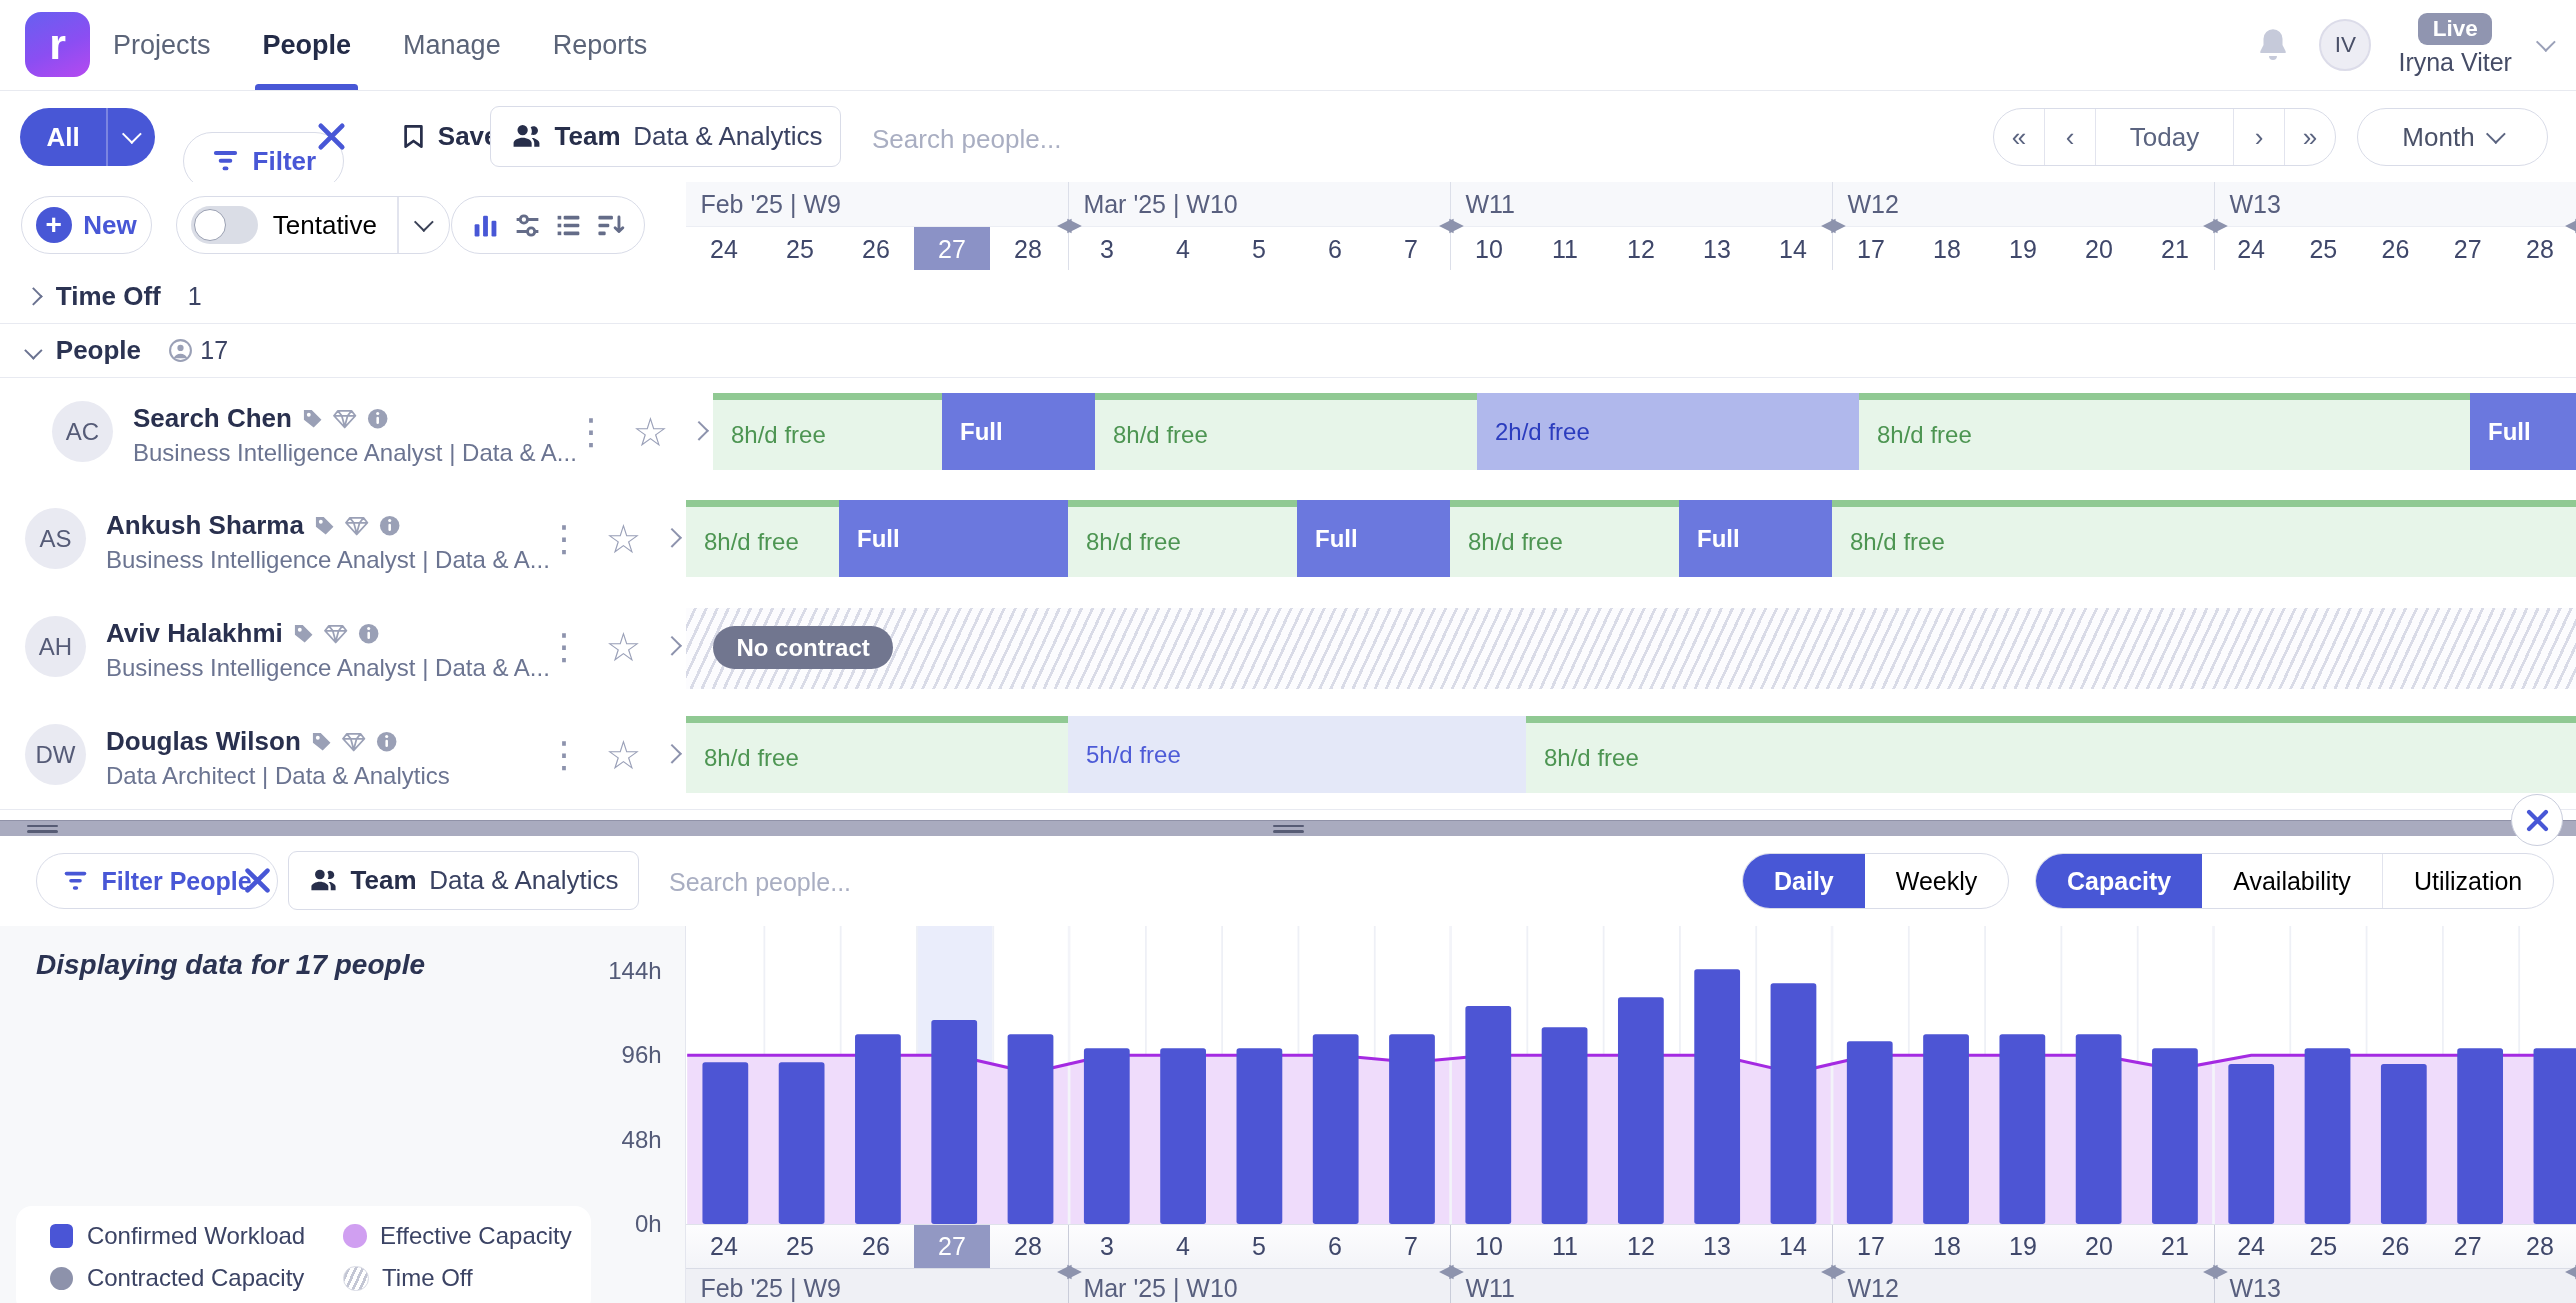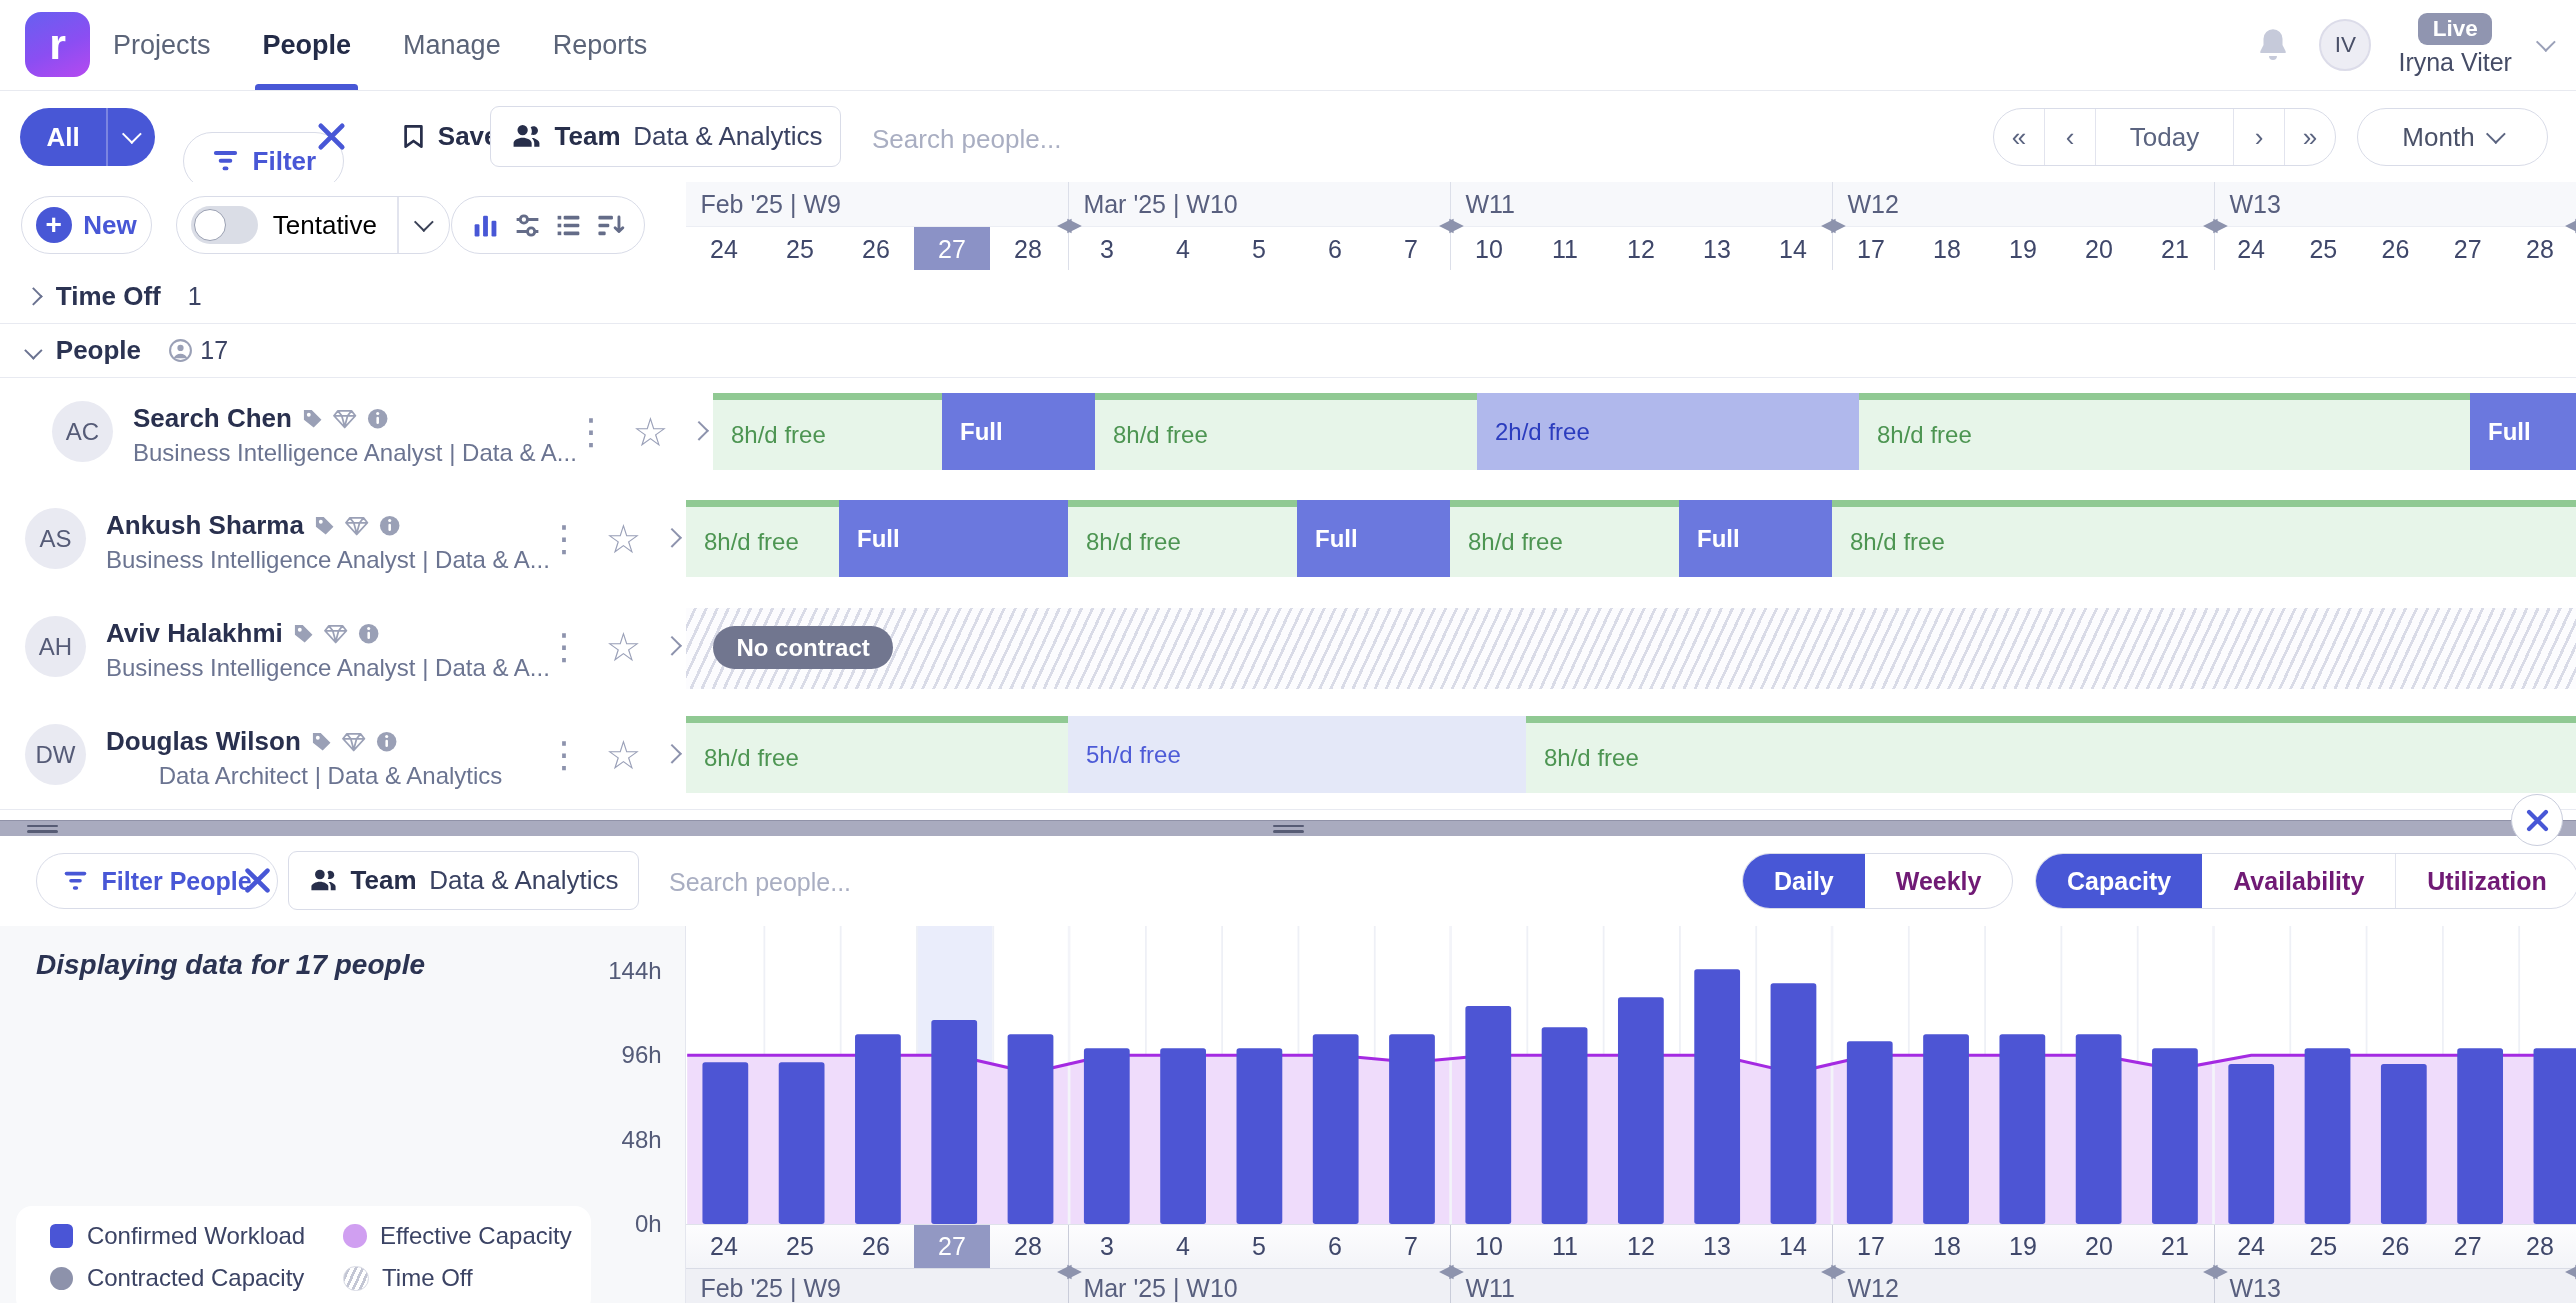--- a/index.html
+++ b/index.html
@@ -116,22 +116,22 @@
   .close-btn{position:absolute;left:2511px;top:794px;width:52px;height:52px;border-radius:50%;background:#fff;
              border:1.8px solid #c9cddc;display:flex;align-items:center;justify-content:center;z-index:6;box-sizing:border-box;cursor:pointer;}
   
   .btoolbar{position:absolute;top:836px;left:0;right:0;height:90px;background:#fff;}
   .fp-btn{position:absolute;left:36px;top:17px;height:56px;padding:0 25px;gap:12.6px;color:#4857d6;font-size:25px;font-weight:600;cursor:pointer;}
   .b-x{position:absolute;left:243px;top:30px;}
   .chip-bottom{position:absolute;left:288px;top:15.3px;height:59px;width:351px;}
   .search-bottom{position:absolute;left:667px;top:18px;width:386px;height:54px;font-size:25px;}
   .seg-group{position:absolute;top:17px;height:56px;display:flex;border-radius:29px;overflow:hidden;
              border:1.8px solid #d9dce8;background:#fff;box-sizing:border-box;}
-  .seg-item{display:flex;align-items:center;justify-content:center;font-size:25px;color:#701a75;
-            padding:0 31px;border-right:1.8px solid #e2e4ee;cursor:pointer;white-space:nowrap;font-weight:bold;}
+  .seg-item{display:flex;align-items:center;justify-content:center;font-size:25px;color:#000000;
+            padding:0 31px;border-right:1.8px solid #e2e4ee;cursor:pointer;white-space:nowrap;}
   .seg-item:last-child{border-right:none;}
   .seg-item.active{background:#4857d6;color:#fff;font-weight:600;border-right:none;}
   .grp-granularity{left:1742px;}
   .grp-metric{left:2035px;}
   
   .chart-left{position:absolute;left:0;top:926px;width:686px;height:378px;background:#f7f8fa;
               border-right:1.8px solid #e4e6ee;box-sizing:border-box;}
   .chart-title{position:absolute;left:36px;top:23.4px;font-size:28px;font-weight:700;color:#2b3352;font-style:italic;}
   .ylabel{position:absolute;right:23.4px;font-size:24px;color:#545b78;transform:translateY(-50%);}
   .legend{position:absolute;left:16px;top:280px;width:575px;height:108px;background:#fff;border-radius:16px;
@@ -497,21 +497,21 @@
         <div class="p-actions">
           <span class="kebab">⋮</span>
           <span class="star">☆</span>
           <span class="row-chev"><span class="chev right"></span></span>
         </div>
         <div class="lane">
           <div class="hatch-bg"></div>
           <div class="no-contract">No contract</div>
         </div>
       </div>
-      <div class="person-row" style="top: 701px; text-align: center;">
+      <div class="person-row" style="top: 701px;">
         <div class="p-avatar">DW</div>
         <div class="p-name-line">
           <span class="p-name">Douglas Wilson</span>
           <span class="p-ic">
             <svg viewBox="0 0 24 24" width="23.4" height="23.4">
               <path fill="#9aa0b6" fill-rule="evenodd" d="M3 3h8l10 10-8 8L3 13V3zm5 7a2 2 0 1 0 0-4 2 2 0 0 0 0 4z"></path>
             </svg>
           </span>
           <span class="p-ic">
             <svg viewBox="0 0 24 24" width="23.4" height="23.4">

